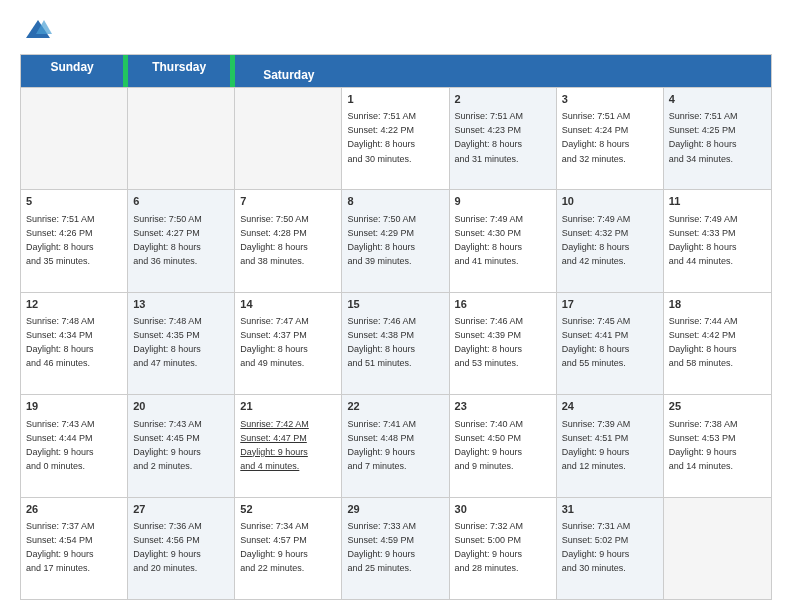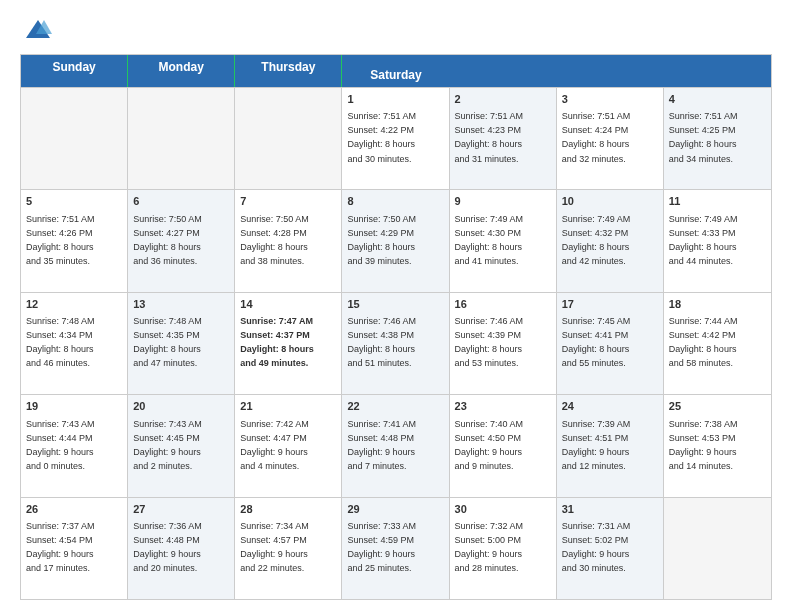--- a/index.html
+++ b/index.html
@@ -70,21 +70,21 @@
       display: grid;
       grid-template-columns: repeat(7, 1fr);
       background: #2b6cb0;
     }
     .cal-header-cell {
       color: #fff;
       font-size: 12px;
       font-weight: bold;
       text-align: center;
       padding: 5px 2px;
-      border-right: 1px solid #22c55e;
+      border-right: 5px solid #22c55e;
     }
     .cal-header-cell:last-child { border-right: none; margin-top: 8px; }
     .cal-body {
       display: flex;
       flex-direction: column;
       flex: 1;
     }
     .cal-row {
       display: grid;
       grid-template-columns: repeat(7, 1fr);
@@ -134,21 +134,20 @@
     </div>
     <div class="title-block">
       <div class="month-title"></div>
       <div class="subtitle"></div>
     </div>
   </div>
 
   <div class="calendar">
     <div class="cal-header">
     <div class="cal-header-cell">Sunday</div>
-        <div class="cal-header-cell">Monday</div>
         <div class="cal-header-cell">Thursday</div>
         <div class="cal-header-cell">Saturday</div>
       </div>
     <div class="cal-body">
     <div class="cal-row">
           <div class="cal-cell empty"></div>
           <div class="cal-cell empty"></div>
           <div class="cal-cell empty"></div>
           <div class="cal-cell"><span class="day-num">1</span><span class="cell-info" style="white-space: pre-line;">Sunrise: 7:51 AM
 Sunset: 4:22 PM
@@ -199,21 +198,21 @@
         </div>
         <div class="cal-row">
           <div class="cal-cell"><span class="day-num">12</span><span class="cell-info" style="white-space: pre-line;">Sunrise: 7:48 AM
 Sunset: 4:34 PM
 Daylight: 8 hours
 and 46 minutes.</span></div>
           <div class="cal-cell shaded"><span class="day-num">13</span><span class="cell-info" style="white-space: pre-line;">Sunrise: 7:48 AM
 Sunset: 4:35 PM
 Daylight: 8 hours
 and 47 minutes.</span></div>
-          <div class="cal-cell"><span class="day-num">14</span><span class="cell-info" style="white-space: pre-line; font-weight: bold;">Sunrise: 7:47 AM
+          <div class="cal-cell"><span class="day-num">14</span><span class="cell-info" style="white-space: pre-line;">Sunrise: 7:47 AM
 Sunset: 4:37 PM
 Daylight: 8 hours
 and 49 minutes.</span></div>
           <div class="cal-cell shaded"><span class="day-num">15</span><span class="cell-info" style="white-space: pre-line;">Sunrise: 7:46 AM
 Sunset: 4:38 PM
 Daylight: 8 hours
 and 51 minutes.</span></div>
           <div class="cal-cell"><span class="day-num">16</span><span class="cell-info" style="white-space: pre-line;">Sunrise: 7:46 AM
 Sunset: 4:39 PM
 Daylight: 8 hours
@@ -229,21 +228,21 @@
         </div>
         <div class="cal-row">
           <div class="cal-cell"><span class="day-num">19</span><span class="cell-info" style="white-space: pre-line;">Sunrise: 7:43 AM
 Sunset: 4:44 PM
 Daylight: 9 hours
 and 0 minutes.</span></div>
           <div class="cal-cell shaded"><span class="day-num">20</span><span class="cell-info" style="white-space: pre-line;">Sunrise: 7:43 AM
 Sunset: 4:45 PM
 Daylight: 9 hours
 and 2 minutes.</span></div>
-          <div class="cal-cell"><span class="day-num">21</span><span class="cell-info" style="white-space: pre-line;">Sunrise: 7:42 AM
+          <div class="cal-cell"><span class="day-num">21</span><span class="cell-info" style="white-space: pre-line; text-decoration: underline;">Sunrise: 7:42 AM
 Sunset: 4:47 PM
 Daylight: 9 hours
 and 4 minutes.</span></div>
           <div class="cal-cell shaded"><span class="day-num">22</span><span class="cell-info" style="white-space: pre-line;">Sunrise: 7:41 AM
 Sunset: 4:48 PM
 Daylight: 9 hours
 and 7 minutes.</span></div>
           <div class="cal-cell"><span class="day-num">23</span><span class="cell-info" style="white-space: pre-line;">Sunrise: 7:40 AM
 Sunset: 4:50 PM
 Daylight: 9 hours
@@ -256,24 +255,24 @@
 Sunset: 4:53 PM
 Daylight: 9 hours
 and 14 minutes.</span></div>
         </div>
         <div class="cal-row">
           <div class="cal-cell"><span class="day-num">26</span><span class="cell-info" style="white-space: pre-line;">Sunrise: 7:37 AM
 Sunset: 4:54 PM
 Daylight: 9 hours
 and 17 minutes.</span></div>
           <div class="cal-cell shaded"><span class="day-num">27</span><span class="cell-info" style="white-space: pre-line;">Sunrise: 7:36 AM
-Sunset: 4:48 PM
+Sunset: 4:56 PM
 Daylight: 9 hours
 and 20 minutes.</span></div>
-          <div class="cal-cell"><span class="day-num">28</span><span class="cell-info" style="white-space: pre-line;">Sunrise: 7:34 AM
+          <div class="cal-cell"><span class="day-num">52</span><span class="cell-info" style="white-space: pre-line;">Sunrise: 7:34 AM
 Sunset: 4:57 PM
 Daylight: 9 hours
 and 22 minutes.</span></div>
           <div class="cal-cell shaded"><span class="day-num">29</span><span class="cell-info" style="white-space: pre-line;">Sunrise: 7:33 AM
 Sunset: 4:59 PM
 Daylight: 9 hours
 and 25 minutes.</span></div>
           <div class="cal-cell"><span class="day-num">30</span><span class="cell-info" style="white-space: pre-line; margin-top: 21px;">Sunrise: 7:32 AM
 Sunset: 5:00 PM
 Daylight: 9 hours

